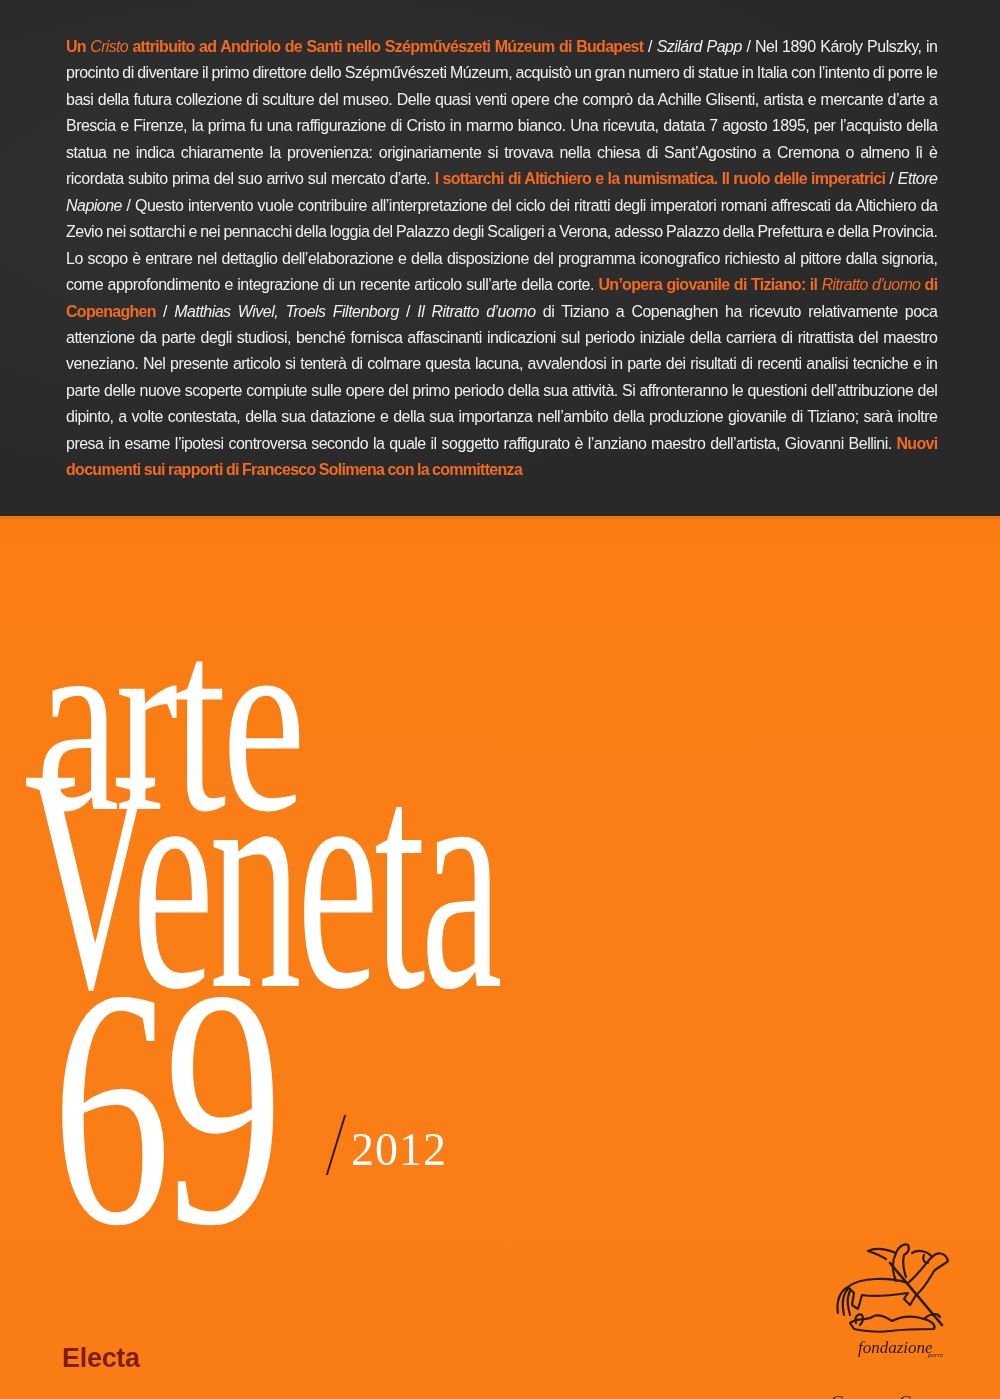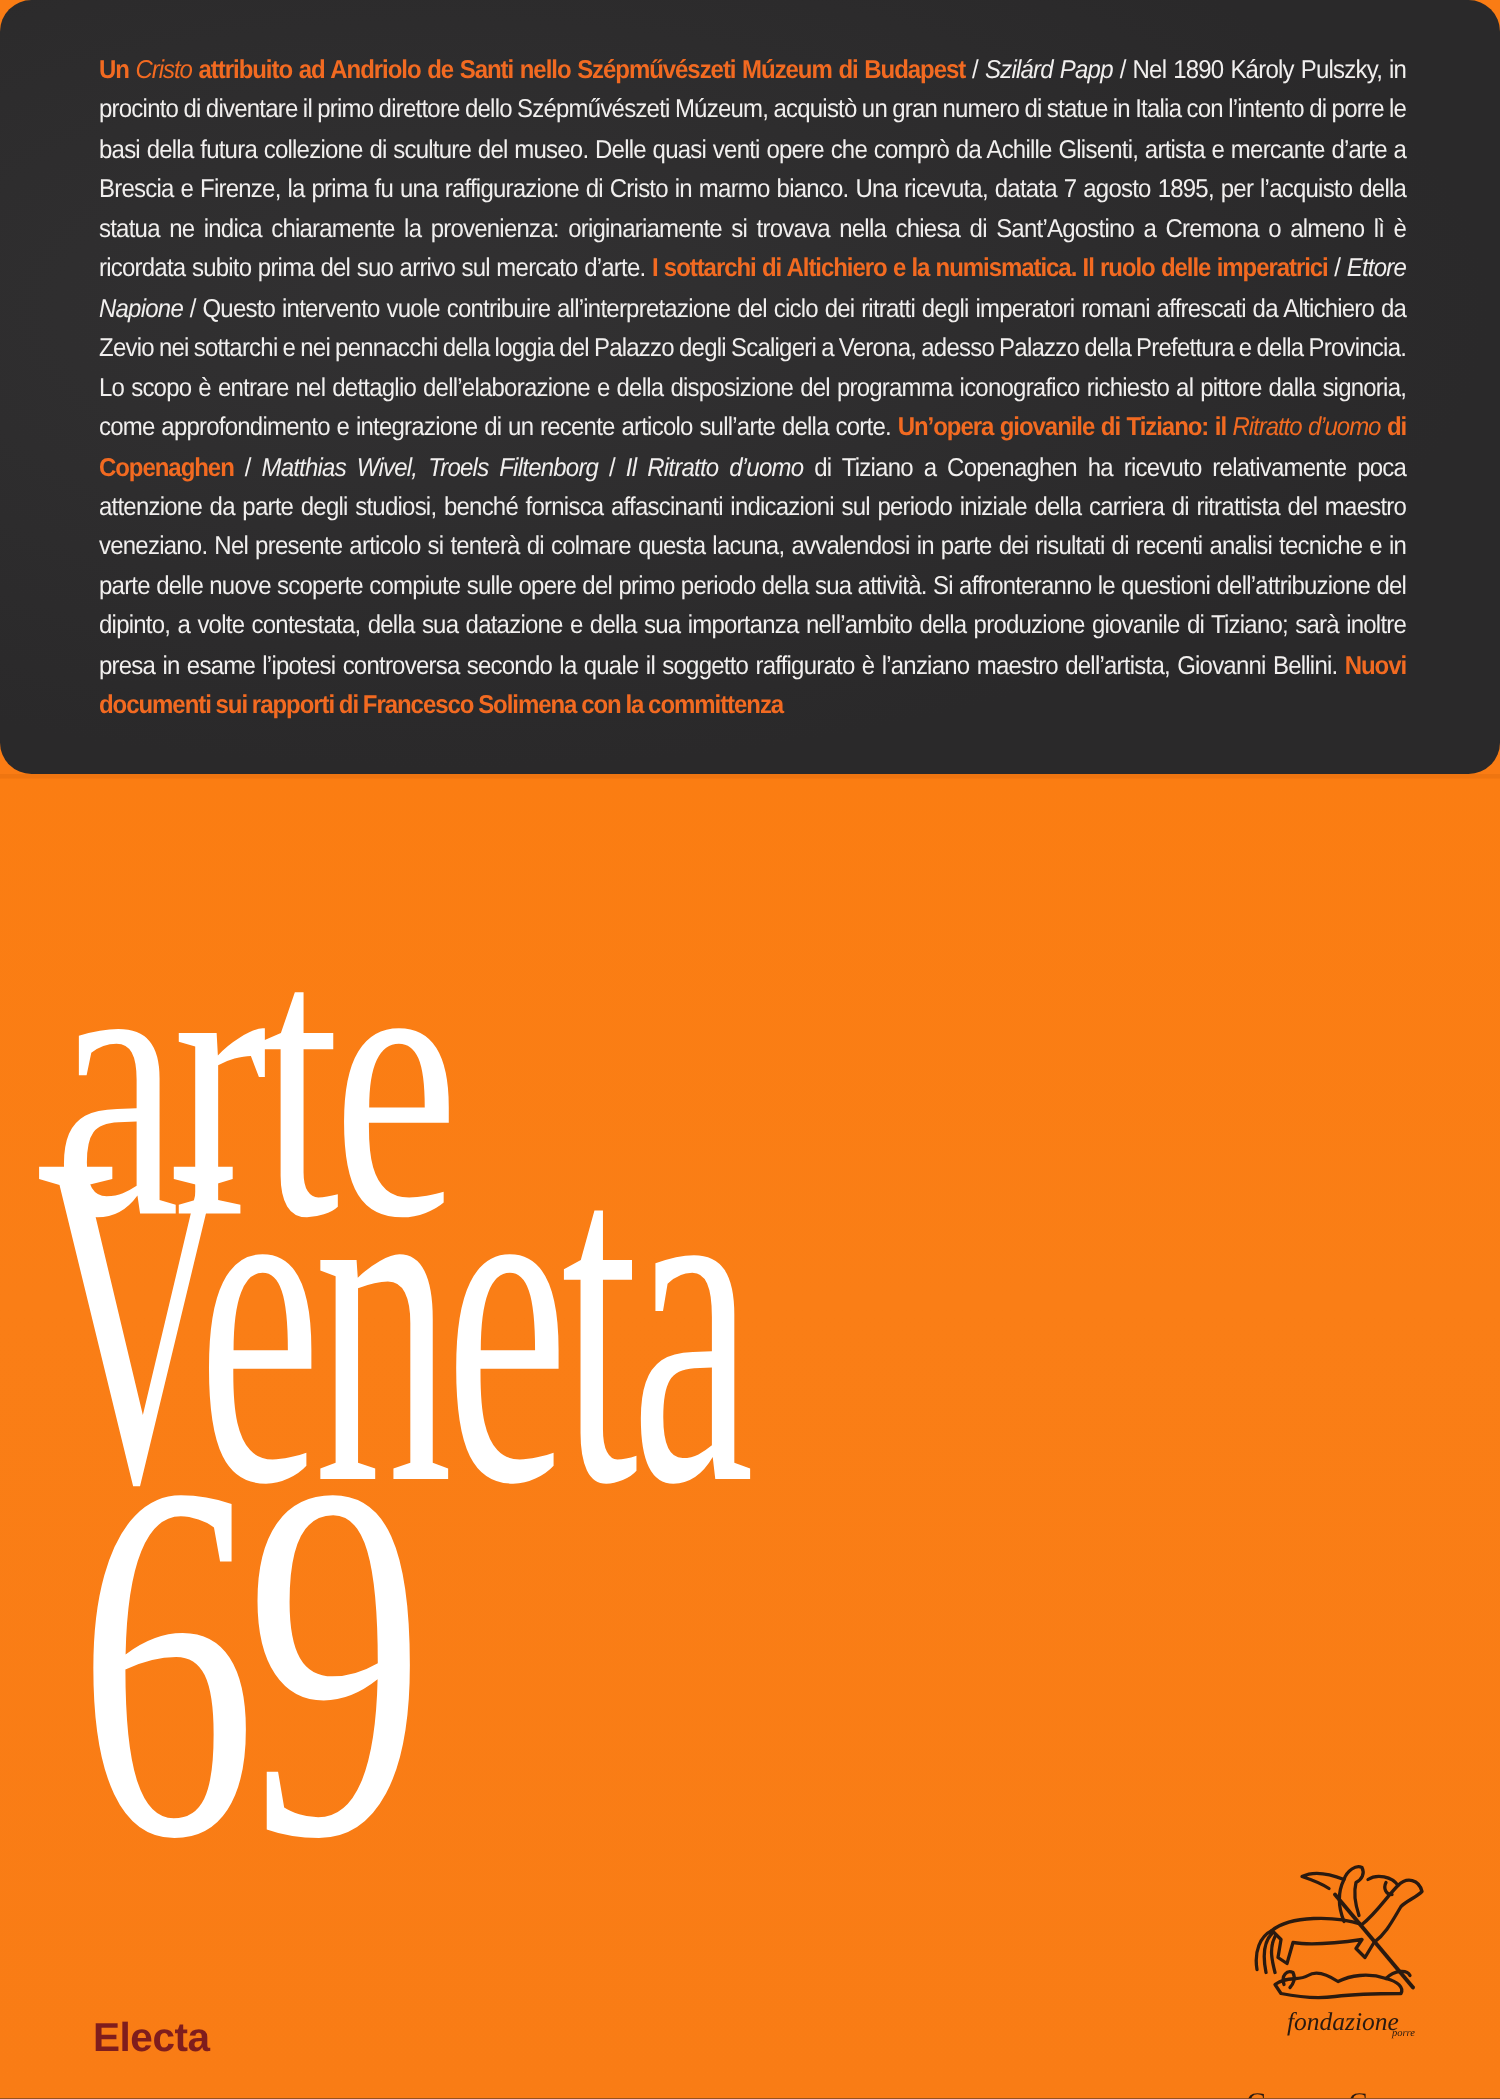--- a/index.html
+++ b/index.html
@@ -5,21 +5,20 @@
     * { margin: 0; padding: 0; box-sizing: border-box; }
     html, body { width: 1000px; height: 1399px; overflow: hidden; background: #2b2a2b; }
     .cover { position: relative; width: 1000px; height: 1399px; background: #fa7c14; overflow: hidden; }
 
     
     .abstract-panel {
       position: absolute; left: 0; top: 0; width: 1000px; height: 516px;
       background: #2c2b2c;
       background-image: radial-gradient(ellipse at 30% 40%, #323132 0%, #2a292a 70%);
       overflow: hidden;
-      border-radius: 21px;
     }
     .abstract-text {
       position: absolute; left: 66px; top: 33px; width: 872px;
       font-family: "Liberation Sans", sans-serif;
       font-size: 17.2px; line-height: 26.45px;
       color: #f1efee; text-align: justify;
       letter-spacing: -0.55px; word-spacing: -0.6px;
       transform: scaleX(0.93); transform-origin: left top;
       width: 937px;
     }
@@ -101,20 +100,24 @@
   </div>
 
   <div class="front-flap">
     <div class="flap-edge"></div>
   </div>
 
   <div class="mast mast-arte">arte</div>
   <div class="mast mast-veneta">Veneta</div>
   <div class="mast mast-number">69</div>
 
+  <div class="issue-year">
+    <span class="issue-slash"></span>
+    <span class="issue-year-text">2012</span>
+  </div>
 
   <div class="publisher">Electa</div>
 
   <div class="foundation">
     <svg width="140" height="115" viewBox="0 0 140 115">
       <g fill="none" stroke="#2a1a10" stroke-width="2.2" stroke-linecap="round" stroke-linejoin="round">
 
         <path d="M28 62 C40 52, 70 52, 88 58 C98 50, 104 40, 112 32 C118 26, 126 28, 128 36 C124 40, 118 42, 114 46 C108 56, 104 64, 96 70 L90 80 L84 74 L88 68 C74 70, 54 72, 42 70 L38 84 L32 80 L34 68 Z"></path>
 
         <path d="M112 32 C108 26, 98 24, 92 28 M104 30 C102 34, 104 38, 108 38"></path>

